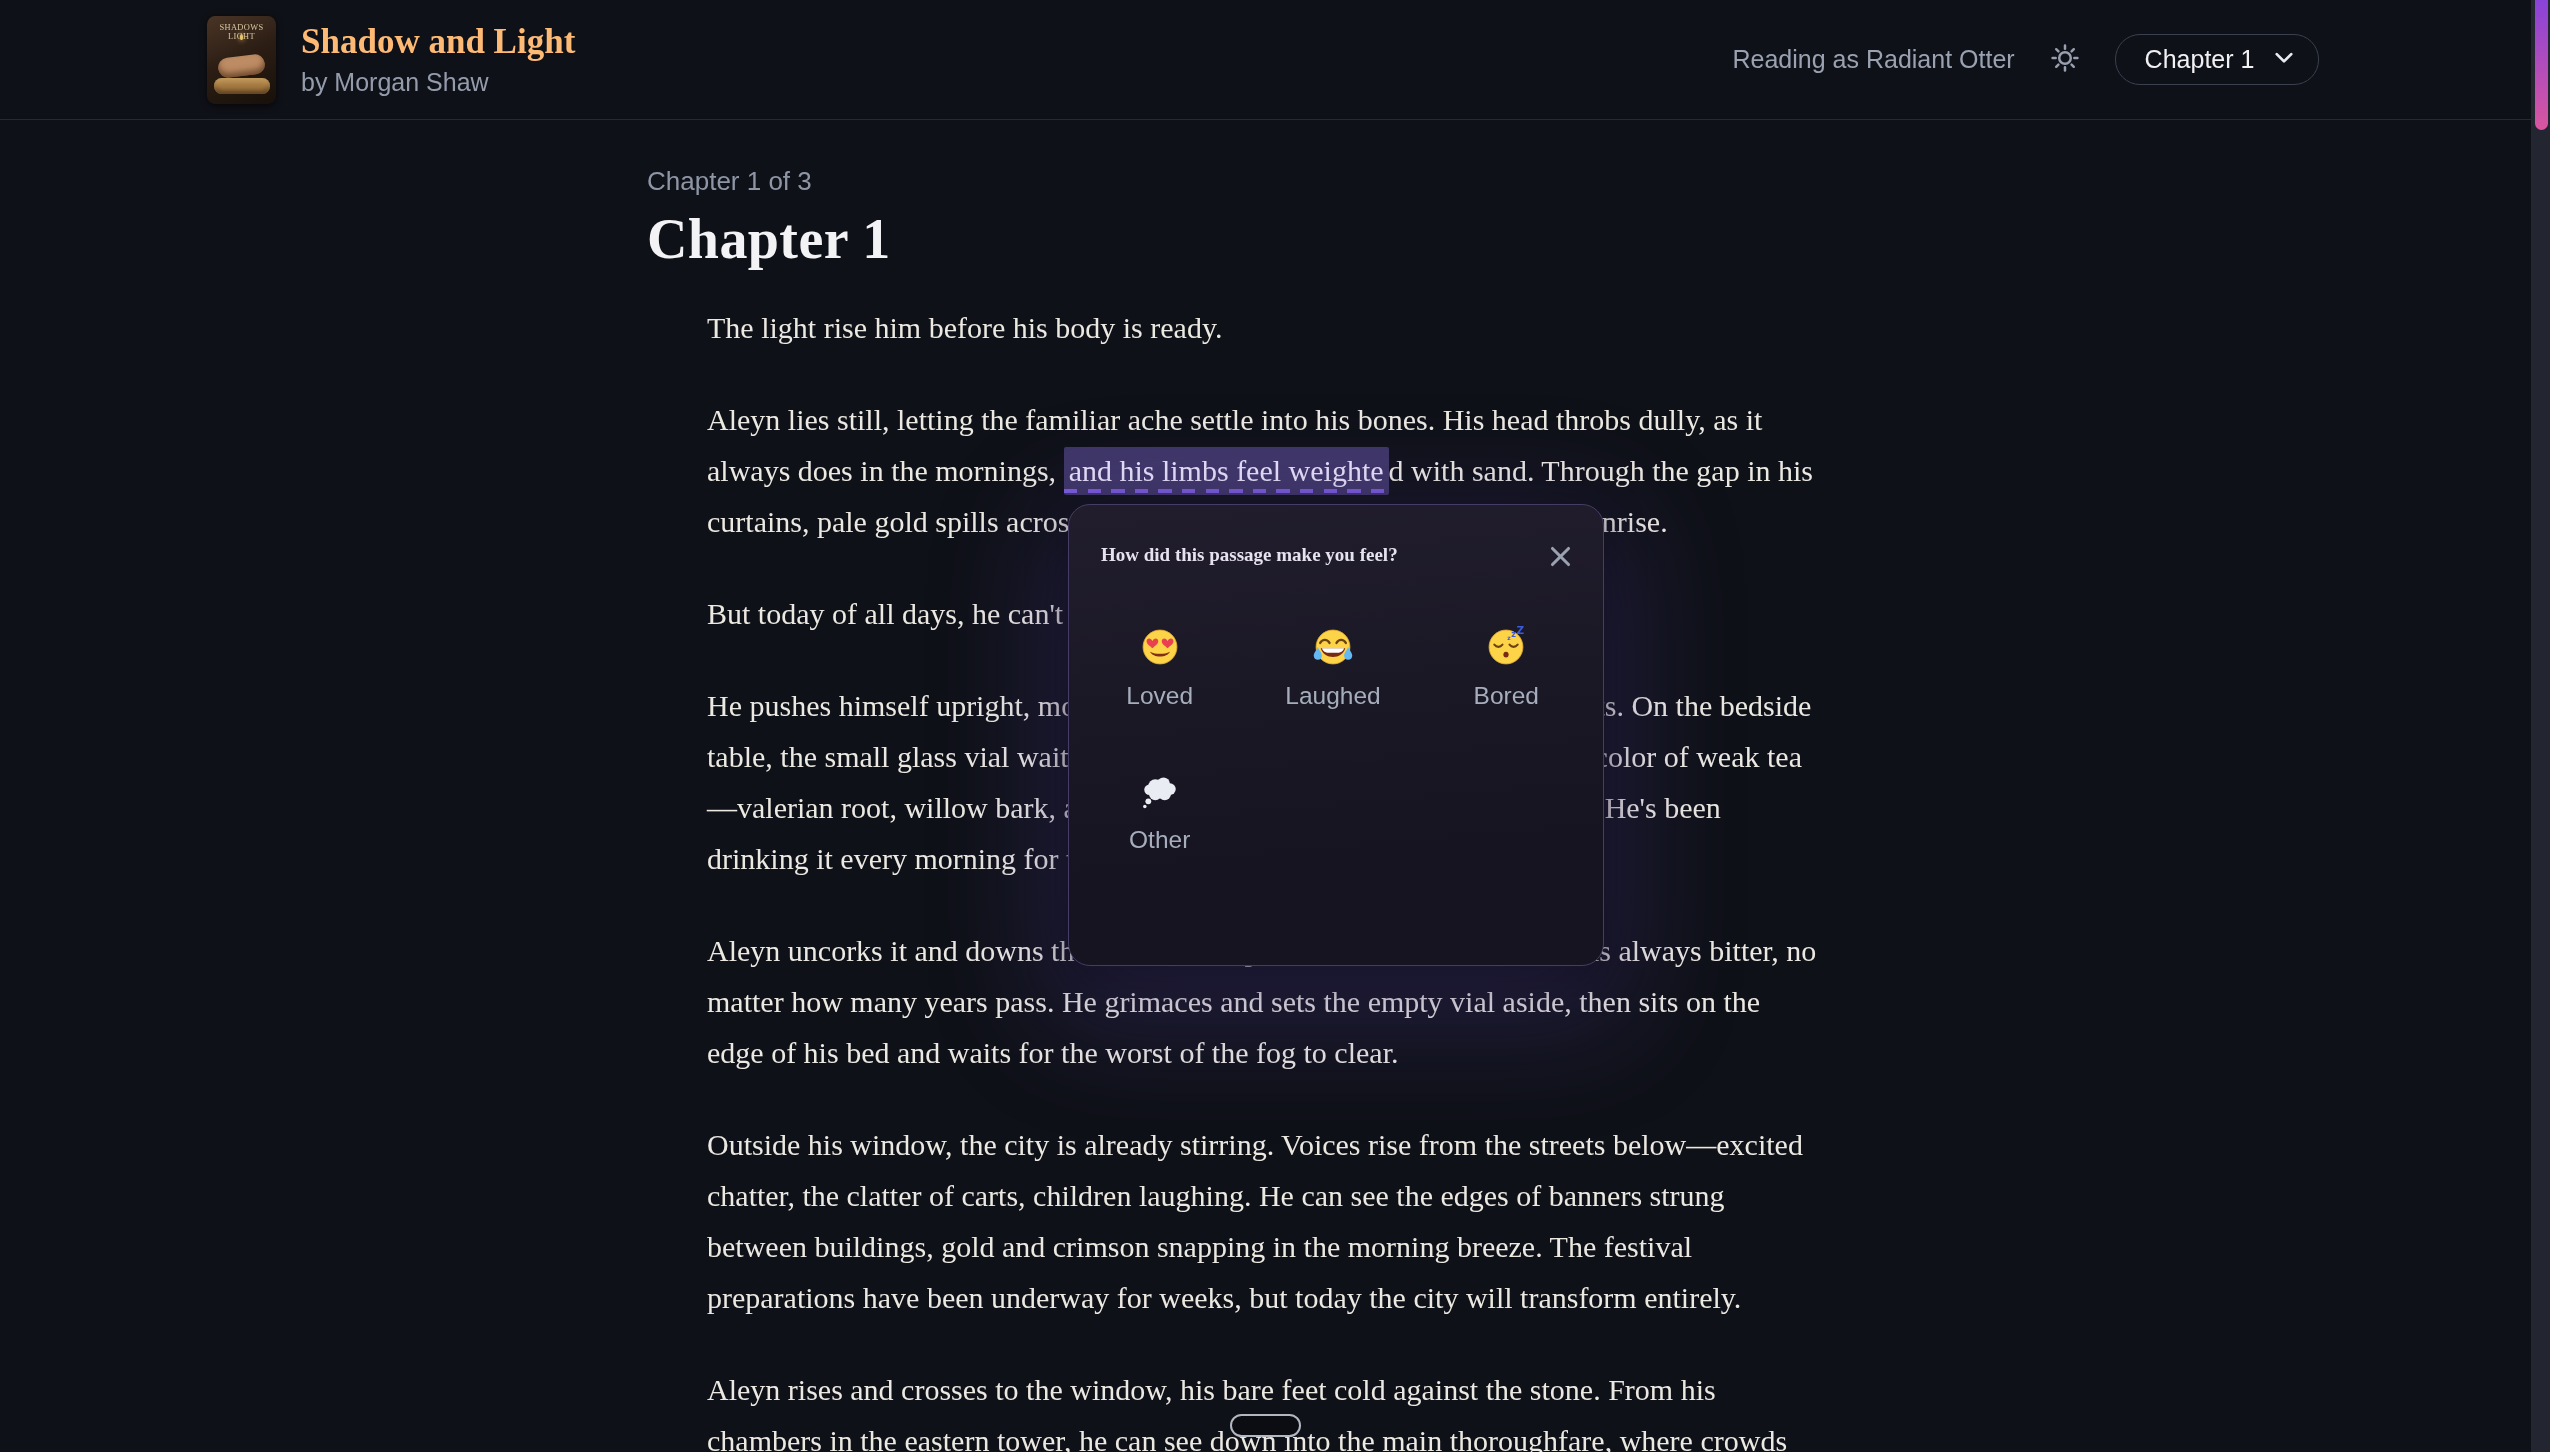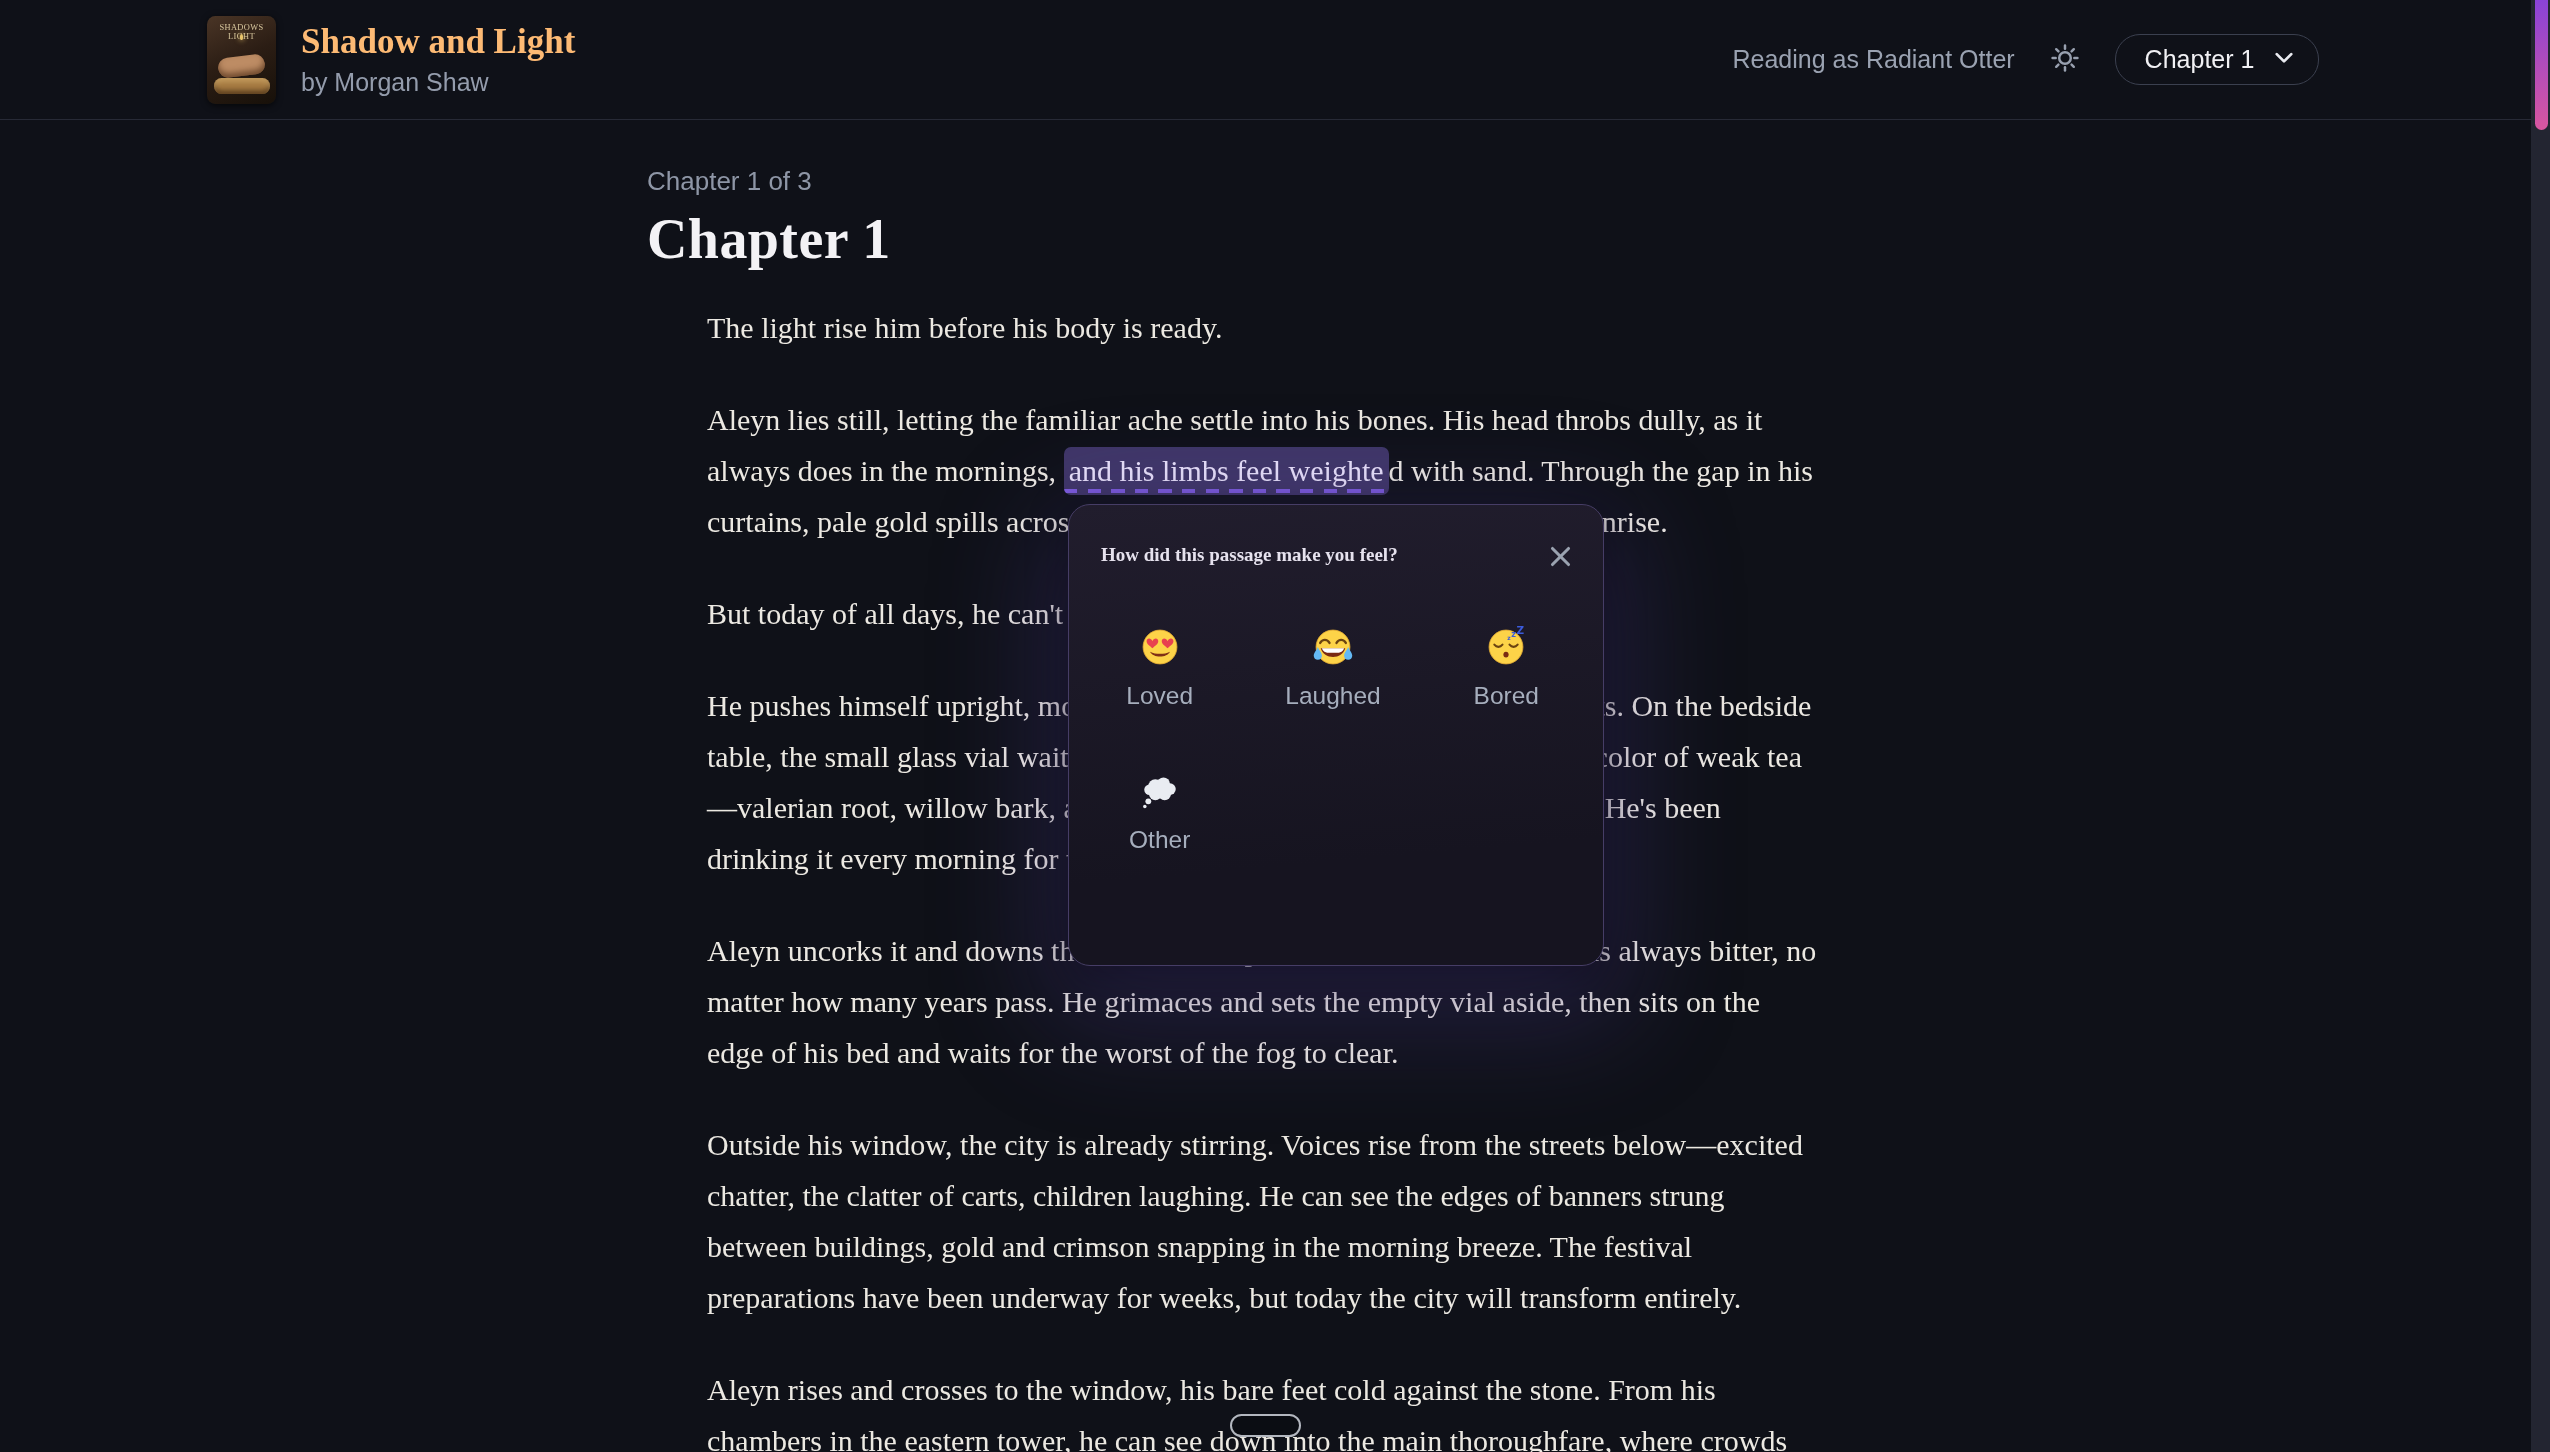--- a/index.html
+++ b/index.html
@@ -35,21 +35,21 @@
   .chapter-select-label { font-size:25px; color:#f1f1f4; font-weight:500; font-family:inherit; }
 
   
   .reading-pane { position:absolute; left:647px; top:165px; width:1174px; }
   .chapter-progress { font-size:26px; line-height:32px; color:#8e96a6; }
   .chapter-title { margin-top:11.8px; font-family:"Liberation Serif","DejaVu Serif",serif;
     font-weight:700; font-size:56px; line-height:61px; letter-spacing:0.4px; color:#f3f2f5; }
   .prose { margin:32px 0 0 60px; width:1110px;
     font-family:"Liberation Serif","DejaVu Serif",serif; font-size:30px; line-height:51px; color:#ece9e2; }
   .prose p { margin:0 0 41px; }
-  mark.highlight { color:#eae3fb; padding:6.7px 5px 8.4px; border-radius:7px;
+  mark.highlight { color:#eae3fb; padding:6.7px 5px 8.4px; border-radius:2px;
     background-color:var(--highlight-bg,rgba(122,100,200,.45));
     background-image:repeating-linear-gradient(90deg,var(--highlight-underline,#7e5ce0) 0 13.5px,transparent 13.5px 23.6px);
     background-size:100% 4.2px; background-repeat:no-repeat; background-position:left bottom 1.7px; cursor:pointer; }
 
   
   .reaction-modal { position:absolute; left:1068px; top:504px; width:536px; height:462px; z-index:5;
     border:1.7px solid var(--modal-border,#463d66); border-radius:22px;
     background:linear-gradient(175deg,var(--modal-bg-top,#211d2d) 0%,var(--modal-bg-bottom,#161420) 75%);
     box-shadow:0 34px 110px 29.5px rgba(80,60,150,.28), 0 10px 37px rgba(0,0,0,.55); }
   .modal-title { position:absolute; left:32px; top:39px;

